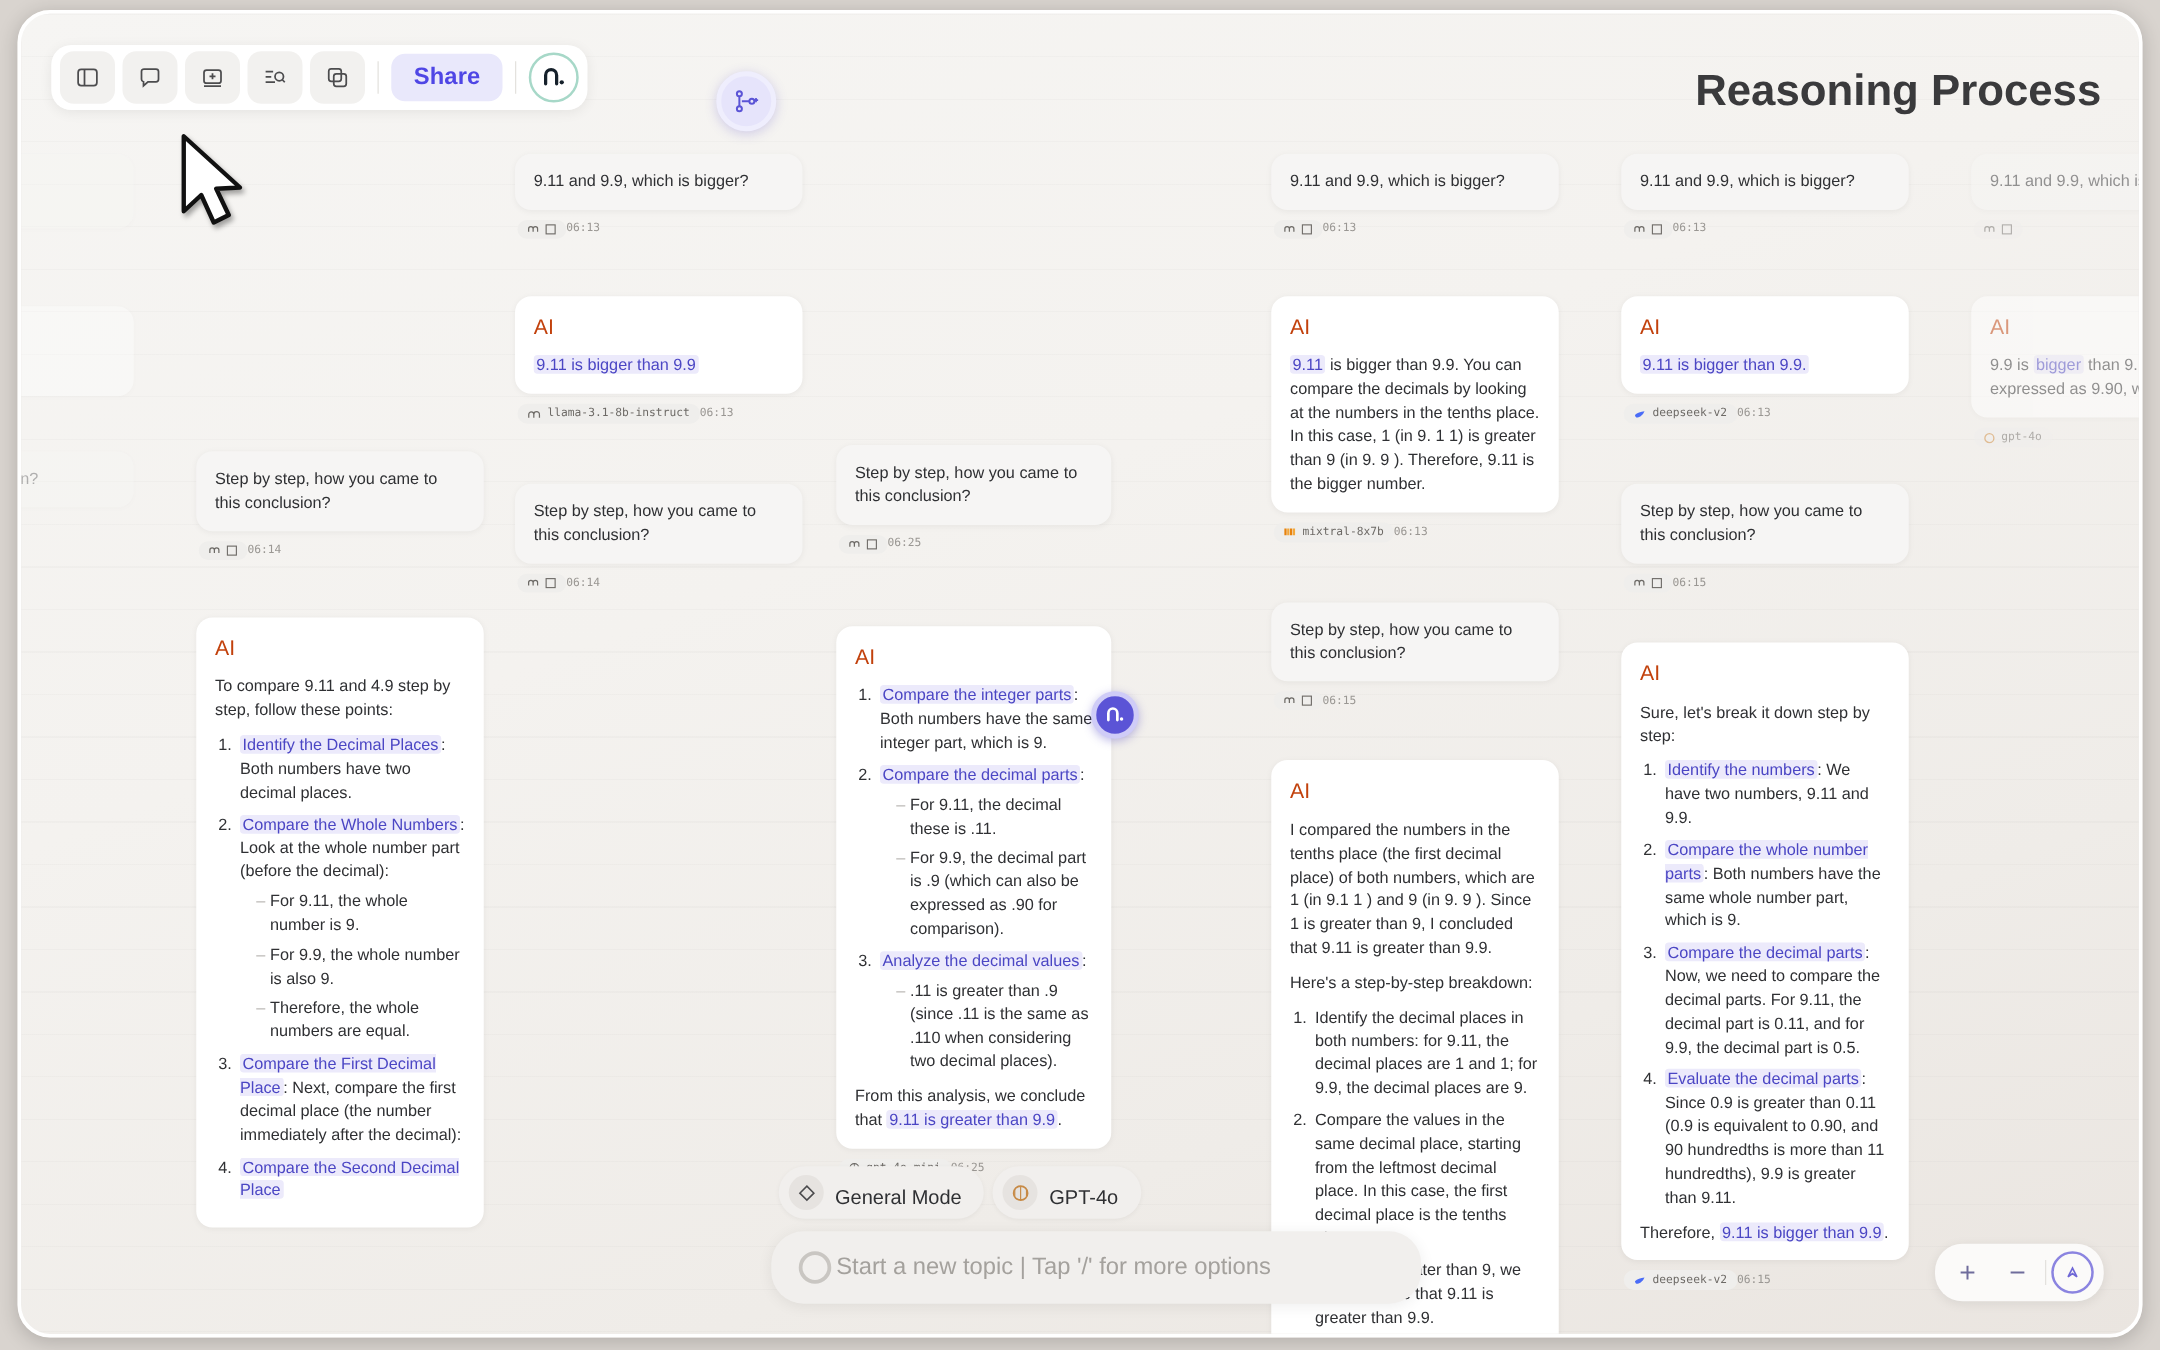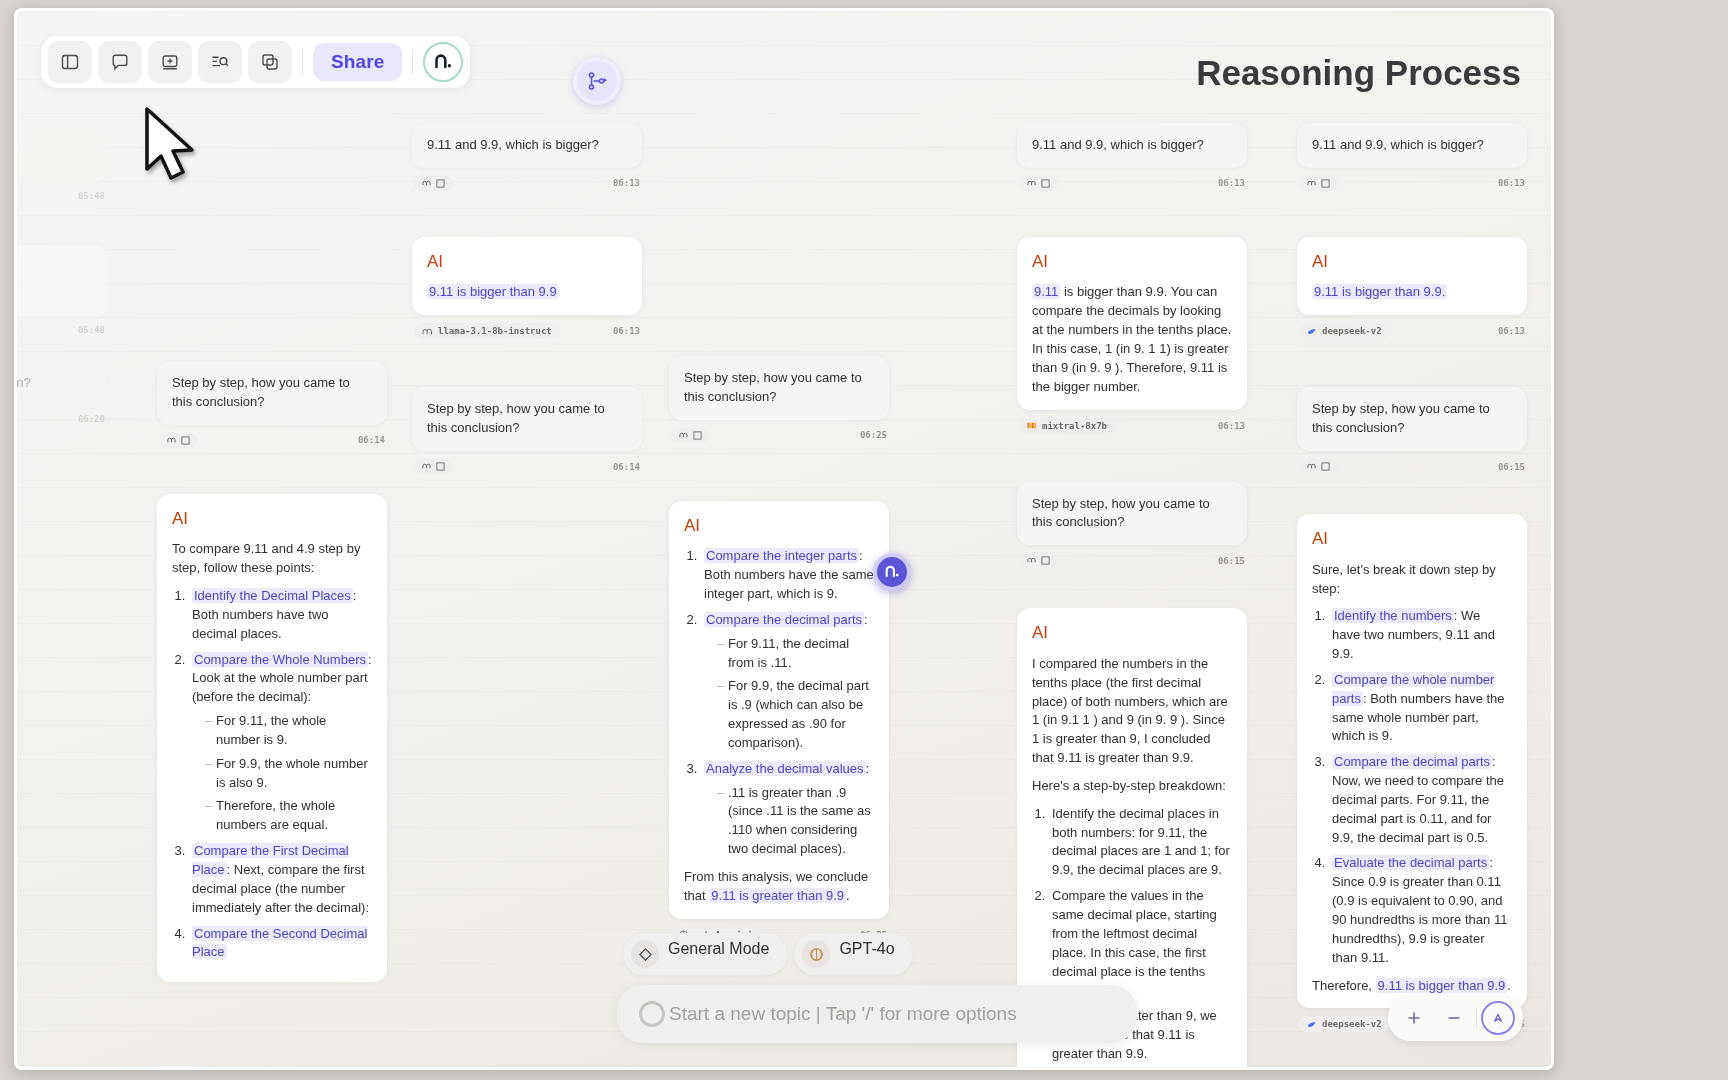--- a/index.html
+++ b/index.html
@@ -4,22 +4,22 @@
 <style>
   * { box-sizing: border-box; margin:0; padding:0; }
   html,body { width:1728px; height:1080px; overflow:hidden; }
   body {
     font-family: "Liberation Sans", sans-serif;
     background: #d9d4cf;
     position: relative;
   }
   
   #app-frame{
-    position:absolute; left:14px; top:8px; width:1540px; height:1062px;
-    border-radius:8px;
+    position:absolute; left:14px; top:8px; width:1700px; height:1062px;
+    border-radius:26px;
     background: linear-gradient(160deg,#f6f5f3 0%, #f4f2ef 40%, #efece8 75%, #eae5e0 100%);
     box-shadow: 0 3px 16px rgba(0,0,0,.18);
     overflow:hidden;
     border: 3px solid #ffffff;
   }
   
   #canvas-grid{
     position:absolute; inset:0;
     background-image:
       repeating-linear-gradient(to bottom, rgba(0,0,0,0.018) 0 1px, transparent 1px 34px);
@@ -66,22 +66,22 @@
 
   
   .col{ position:absolute; }
   .bubble{
     background:#ffffff; border-radius:13px; padding:13px 15px;
     font-size:13px; color:#2f3033; line-height:1.45;
     box-shadow:0 1px 5px rgba(0,0,0,.05);
   }
   .bubble.user{ background:#f6f5f4; }
   .meta{
-    display:flex; align-items:center; justify-content:space-between;
-    margin-top:8px; padding:0 2px;font-weight:bold;
+    display:flex; align-items:center; justify-content:flex-start;
+    margin-top:8px; padding:0 2px;
   }
   .modeltag{
     display:flex; align-items:center; gap:5px;
     background:#efeeec; border-radius:9px; padding:3px 8px;
     font-family:"DejaVu Sans Mono", monospace; font-size:9px; color:#6d6a66;
     white-space:nowrap;
   }
   .ts{ font-family:"DejaVu Sans Mono", monospace; font-size:9px; color:#9a9793; }
   .ai-label{ font-weight:400; font-size:17px; color:#c2410c; margin-bottom:9px; }
   .hl{ background:#eceafb; color:#4b46c4; border-radius:3px; padding:0 2px; }
@@ -100,21 +100,21 @@
     background:#5b54d6; border:4px solid #cfccf7;
     display:flex;align-items:center;justify-content:center;
     color:#fff;font-weight:800;font-size:17px;
     box-shadow:0 2px 8px rgba(70,60,190,.35); cursor:pointer;
   }
 
   
   #dock{ position:absolute; left:600px; bottom:24px; width:520px; z-index:40; }
   #mode-row{ display:flex; gap:7px; margin-bottom:10px; padding-left:6px; }
   .chip{
-    display:flex; align-items:flex-start; gap:9px;
+    display:flex; align-items:flex-end; gap:9px;
     background:#f1efed; border-radius:22px; padding:7px 18px 7px 8px;
     font-size:16px; color:#2f3033; box-shadow:0 1px 4px rgba(0,0,0,.05);
     cursor:pointer;
   }
   .chip-ic{
     width:28px;height:28px;border-radius:50%;background:#e6e3e0;
     display:flex;align-items:center;justify-content:center;
   }
   #composer{
     display:flex; align-items:center; gap:4px;
@@ -342,21 +342,21 @@
         </svg>
       </div>
       <div class="ai-label">AI</div>
       <ol class="steps">
         <li>
           <span class="hl">Compare the integer parts</span><span>: Both numbers have the same integer part, which is 9.</span>
         </li>
         <li>
           <span class="hl">Compare the decimal parts</span><span>:</span>
           <ul class="sub">
-            <li>For 9.11, the decimal from is .11.</li>
+            <li>For 9.11, the decimal these is .11.</li>
             <li>For 9.9, the decimal part is .9 (which can also be expressed as .90 for comparison).</li>
           </ul>
         </li>
         <li>
           <span class="hl">Analyze the decimal values</span><span>:</span>
           <ul class="sub">
             <li>.11 is greater than .9 (since .11 is the same as .110 when considering two decimal places).</li>
           </ul>
         </li>
       </ol>

